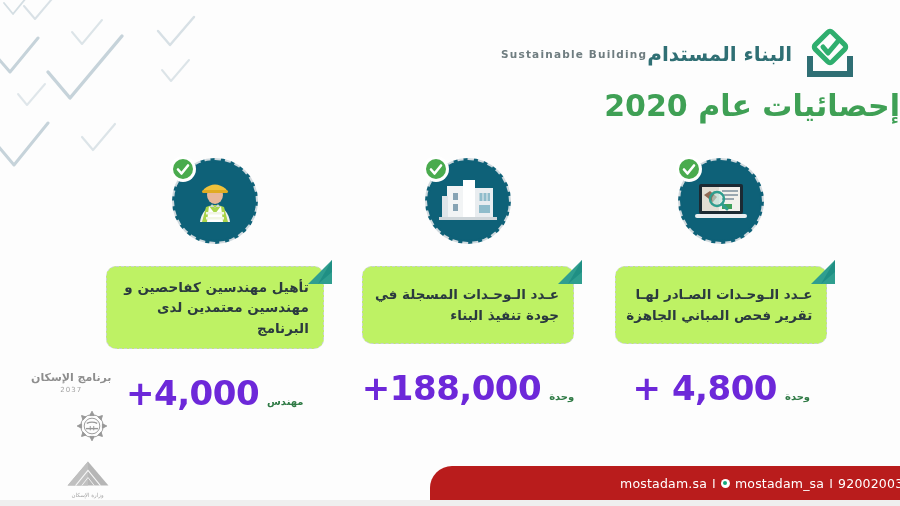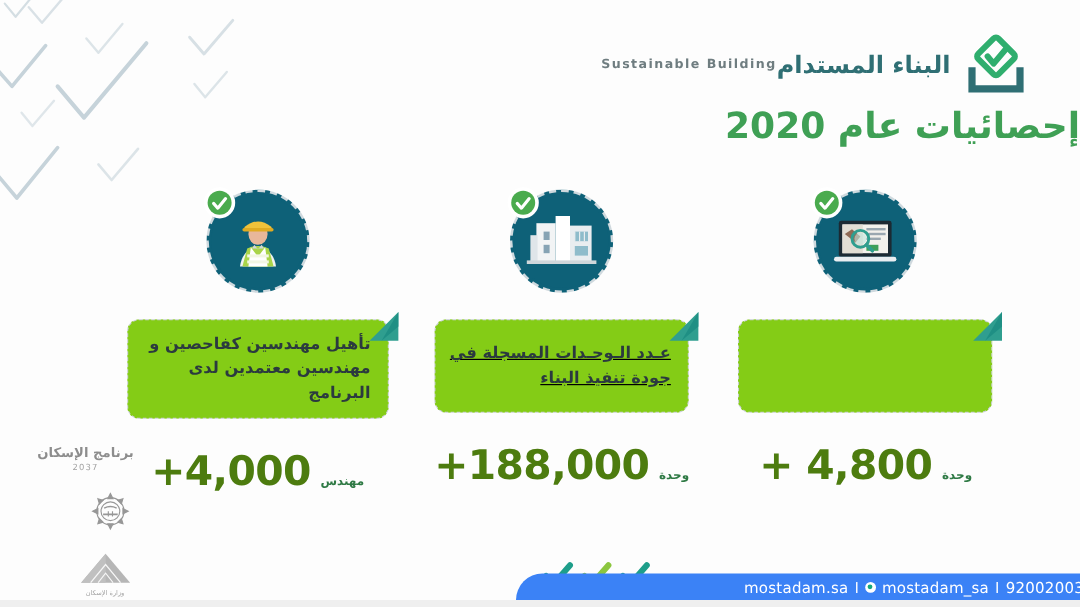--- a/index.html
+++ b/index.html
@@ -43,46 +43,46 @@
     display:flex;align-items:center;justify-content:center;}
   .badge{
     position:absolute;top:-4px;left:-4px;width:26px;height:26px;border-radius:50%;
     background:#ffffff;display:flex;align-items:center;justify-content:center;
   }
   .badge svg{width:22px;height:22px;}
 
   
   .card{
     margin-top:22px;width:214px;min-height:78px;
-    border:1px dashed #c9cfd3;border-radius:10px;background:#84cc16;
+    border:1px dashed #c9cfd3;border-radius:10px;background:#bef264;
     display:flex;align-items:center;justify-content:center;
     position:relative;box-sizing:border-box;padding:10px 14px 10px 10px;
   }
   .card .flag{position:absolute;top:-9px;right:-11px;width:30px;height:32px;}
   .card p{
     margin:0;text-align:right;width:100%;
     font-size:13.5px;line-height:1.55;color:#2b3a3f;font-weight:bold;
     direction:rtl;
   }
 
   
   .stat{margin-top:24px;display:flex;align-items:baseline;gap:8px;direction:rtl;justify-content:center;}
   .stat .unit{font-size:10px;font-weight:bold;color:#2f7a45;}
-  .stat .num{font-size:34px;font-weight:bold;color:#4d7c0f;letter-spacing:-0.5px;direction:ltr;}
+  .stat .num{font-size:34px;font-weight:bold;color:#6d28d9;letter-spacing:-0.5px;direction:ltr;}
 
   
   .col-1 .card{width:212px;}
-  .col-2 .card{width:212px;text-decoration:underline;}
+  .col-2 .card{width:212px;}
   .col-3 .card{width:218px;}
   .col-3 .card p{line-height:1.5;}
 
   
   .footer-bar{
-    position:absolute;left:430px;right:0;bottom:6px;height:22px;
-    background:#3b82f6;
+    position:absolute;left:430px;right:0;bottom:6px;height:34px;
+    background:#b91c1c;
     border-top-left-radius:22px;
     display:flex;align-items:center;justify-content:flex-start;
     direction:ltr;padding-left:190px;box-sizing:border-box;
   }
   .footer-text{color:#ffffff;font-size:12.5px;letter-spacing:0.2px;display:flex;align-items:center;gap:5px;}
   .footer-text .sep{opacity:.95;}
   .ig-dot{display:inline-block;width:9px;height:9px;border-radius:50%;background:#fff;position:relative;}
   .ig-dot::after{content:"";position:absolute;inset:2.5px;border-radius:50%;background:#14a97c;}
 
   .footer-checks{position:absolute;left:452px;bottom:16px;display:flex;gap:6px;align-items:flex-end;direction:ltr;}
@@ -163,20 +163,21 @@
             </svg>
         </span>
       </div>
       <div class="card">
         <span class="flag">
           <svg viewBox="0 0 30 32">
               <path d="M28 2 L28 26 L4 26 Z" fill="#2f9e8f"></path>
               <path d="M28 2 L28 14 L14 26 Z" fill="#1f8f84"></path>
             </svg>
         </span>
+        <p>عـدد الـوحـدات الصـادر لهـا تقرير فحص المباني الجاهزة</p>
       </div>
       <div class="stat">
         <span class="unit">وحدة</span>
         <span class="num">+ 4,800</span>
       </div>
     </div>
 
     <div class="col col-2">
       <div class="icon-circle">
         <span class="inner">

